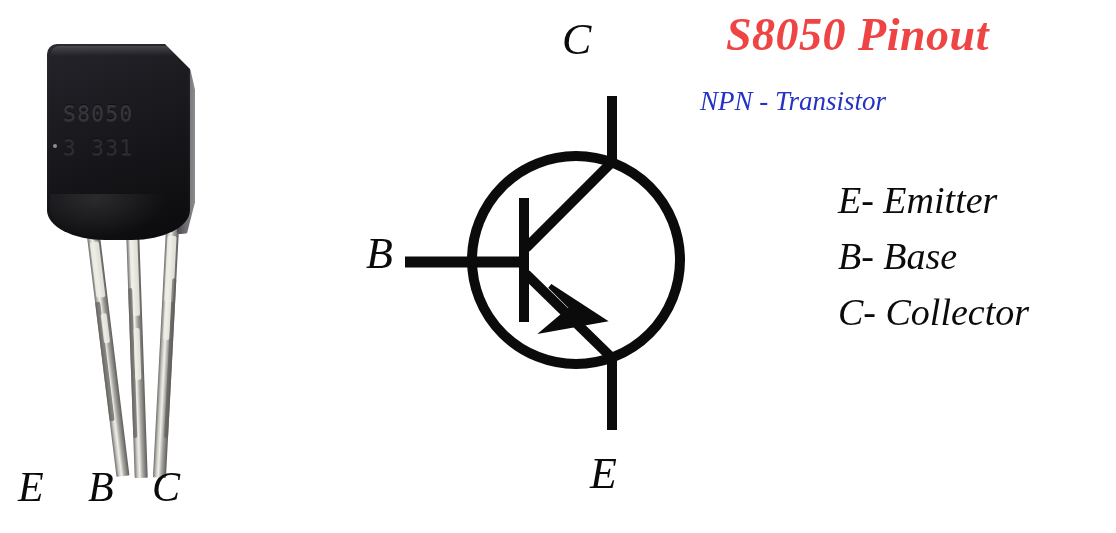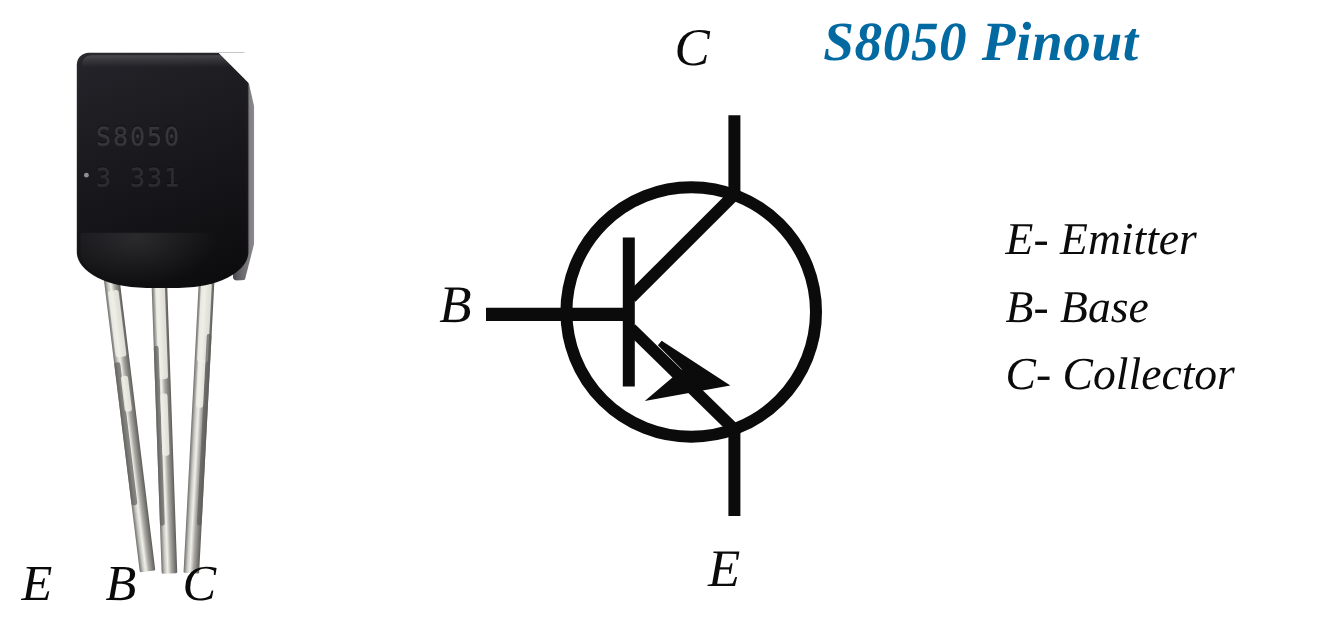--- a/index.html
+++ b/index.html
@@ -28,21 +28,21 @@
     position: absolute;
     left: 0px;
     top: 0px;
     width: 300px;
     height: 533px;
   }
 
   
   .body-wrap {
     position: absolute;
-    left: 64px;
+    left: 47px;
     top: 44px;
     width: 160px;
     height: 200px;
   }
   .body-front {
     position: absolute;
     left: 0px;
     top: 0px;
     width: 143px;
     height: 196px;
@@ -256,21 +256,22 @@
       <line x1="272" y1="354" x2="272" y2="430" stroke-width="10"></line>
     </g>
 
     <polygon points="210,286 262,320 206,330 232,308" fill="#0b0b0b" stroke="#0b0b0b" stroke-width="5" stroke-linejoin="miter"></polygon>
   </svg>
 
   <div class="sym-label" style="left:562px; top:18px;">C</div>
   <div class="sym-label" style="left:366px; top:232px;">B</div>
   <div class="sym-label" style="left:590px; top:452px;">E</div>
 
-  <div class="title" style="color: #0369a1;">S8050 Pinout</div>
+  <div class="title" style="color: #ef4444; margin-left: 40px;">S8050 Pinout</div>
+  <div class="subtitle" style="color: rgb(35, 49, 196);">NPN - Transistor</div>
 
   <div class="legend">
     <div class="legend-item">E- Emitter</div>
     <div class="legend-item">B- Base</div>
     <div class="legend-item">C- Collector</div>
   </div>
 
 </div>
 
 </body></html>

